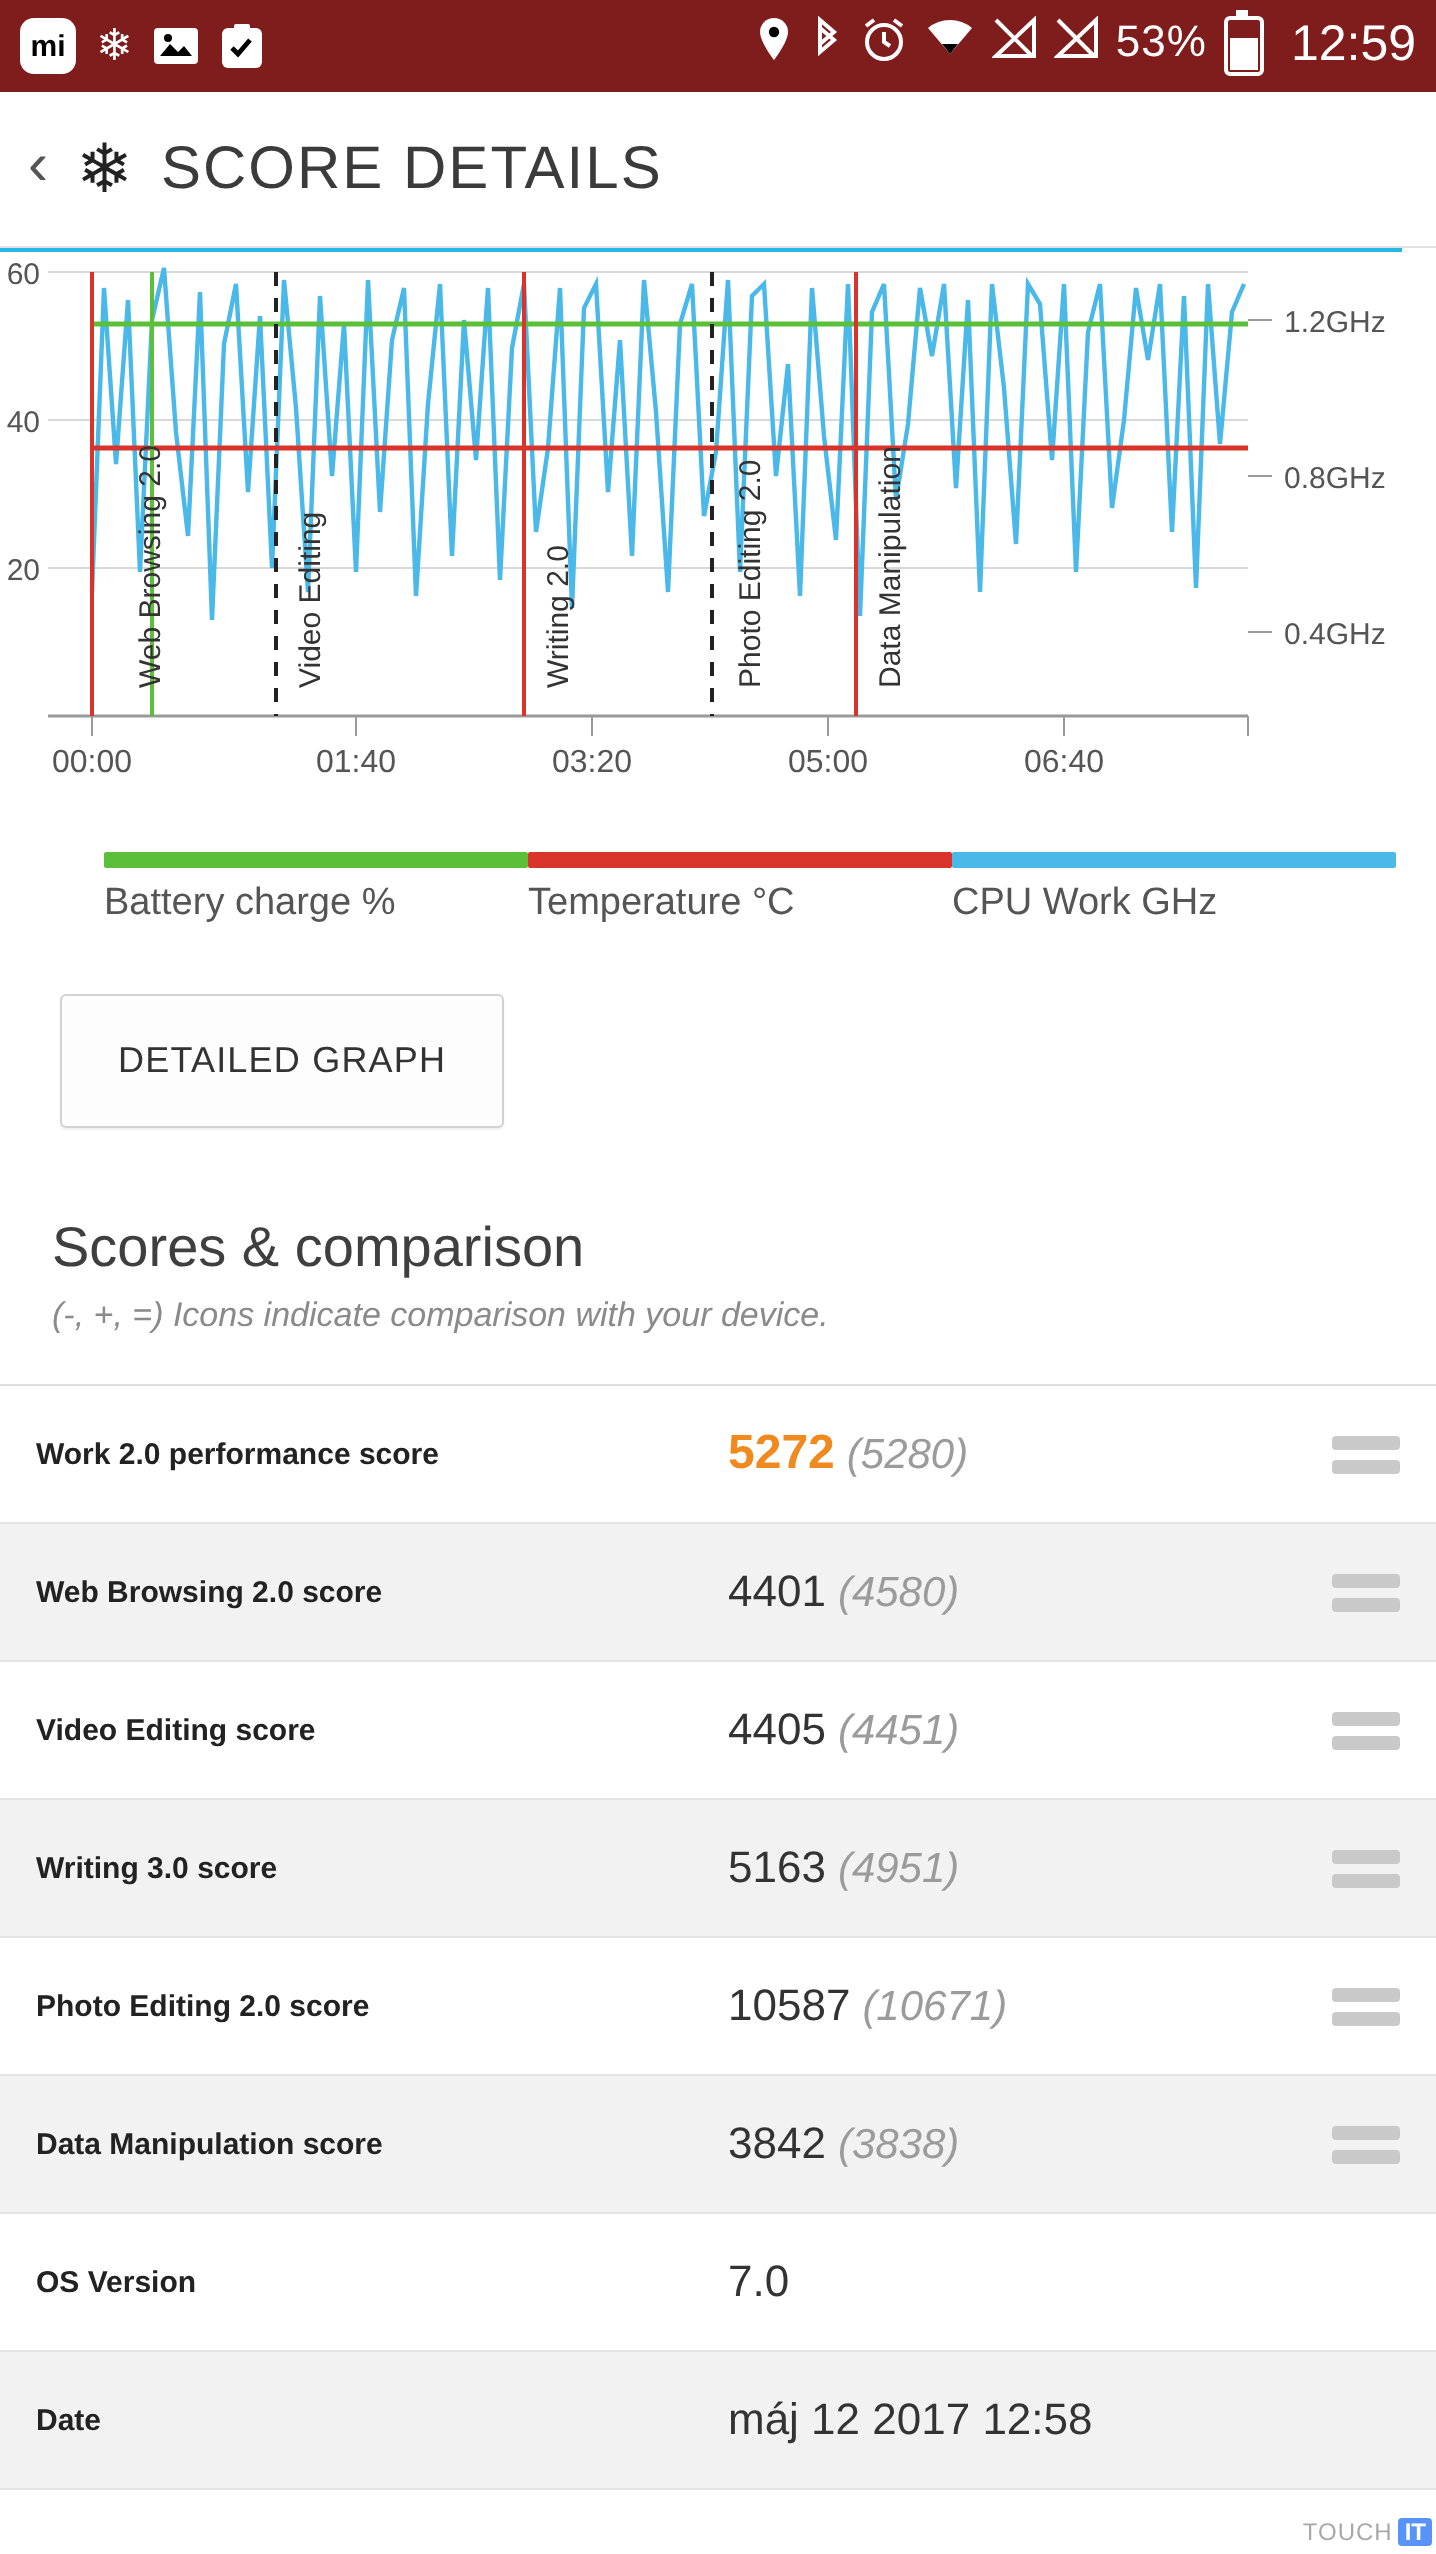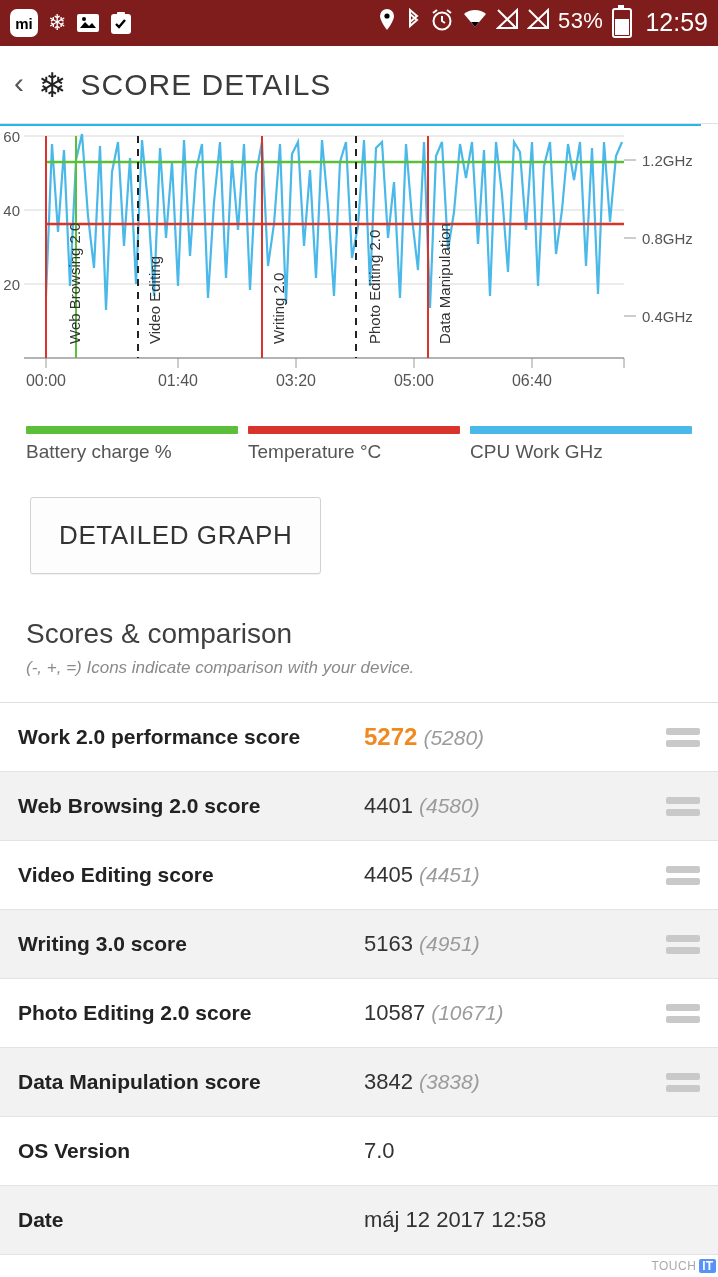--- a/index.html
+++ b/index.html
@@ -48,52 +48,52 @@
   
   .chart-wrap{
     position:relative;width:701px;height:290px;background:#fff;
     border-top:2px solid #29b6e8;
     box-sizing:border-box;
   }
   .chart-svg{display:block;}
 
   
   .legend{
-    display:flex;padding:0 26px;box-sizing:border-box;margin-top:12px;
+    display:flex;padding:0 26px;box-sizing:border-box;margin-top:12px;margin-left:26px;
   }
   .legend-item{flex:1;}
   .legend-bar{height:8px;border-radius:1px;}
   .legend-label{font-size:19px;color:#555;margin-top:7px;}
 
   
   .btn-row{padding:34px 30px 0 30px;}
   .detail-btn{
     display:inline-block;border:1px solid #d2d2d2;border-radius:3px;
     background:#fdfdfd;color:#333;
-    font-size:26px;letter-spacing:0.6px;
+    font-size:18px;letter-spacing:0.6px;
     padding:22px 28px;
     box-shadow:0 1px 1px rgba(0,0,0,0.06);
   }
 
   
   .scores-head{padding:44px 26px 0 26px;}
   .scores-title{font-size:28px;color:#3f3f3f;font-weight:400;}
   .scores-sub{font-size:17px;color:#8a8a8a;font-style:italic;margin-top:8px;}
 
   
   .table{margin-top:24px;border-top:1px solid #e0e0e0;}
   .row{
     display:flex;align-items:center;min-height:68px;
     border-bottom:1px solid #e3e3e3;
     background:#fff;
   }
   .row.alt{background:#f2f2f2;}
   .cell-label{
     flex:0 0 358px;padding-left:18px;box-sizing:border-box;
-    font-size:21px;font-weight:bold;color:#222;
+    font-size:15px;font-weight:bold;color:#222;
   }
   .cell-value{
     flex:1;padding-left:6px;box-sizing:border-box;
     font-size:22px;color:#333;
   }
   .cell-value .main{font-weight:normal;}
   .cell-value .main.hl{color:#f08a1e;font-weight:bold;font-size:24px;}
   .cell-value .cmp{color:#9b9b9b;font-style:italic;font-size:21px;margin-left:6px;}
   .cell-icon{
     flex:0 0 70px;display:flex;align-items:center;justify-content:center;

